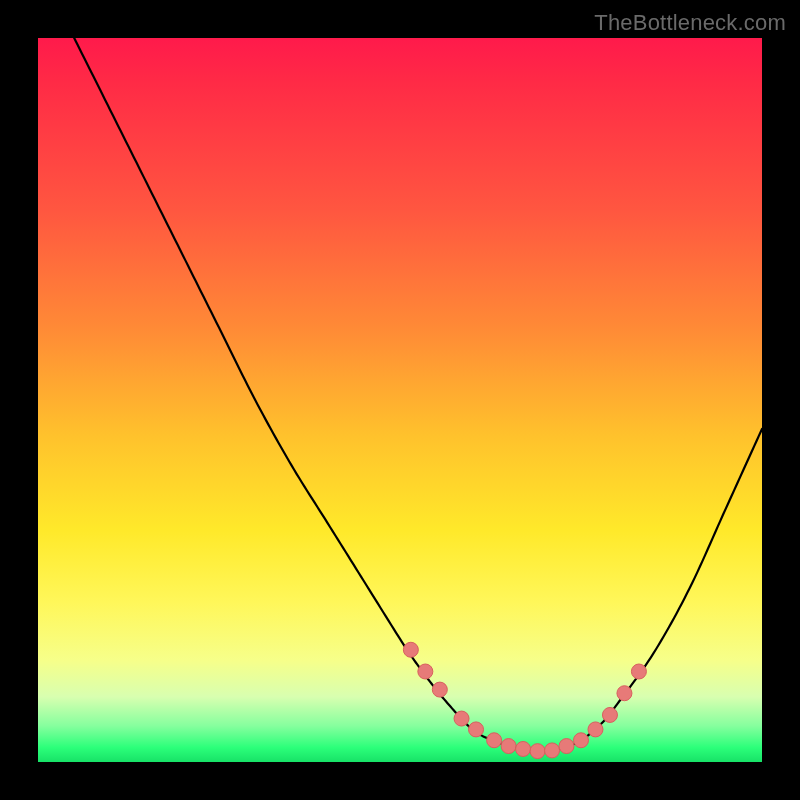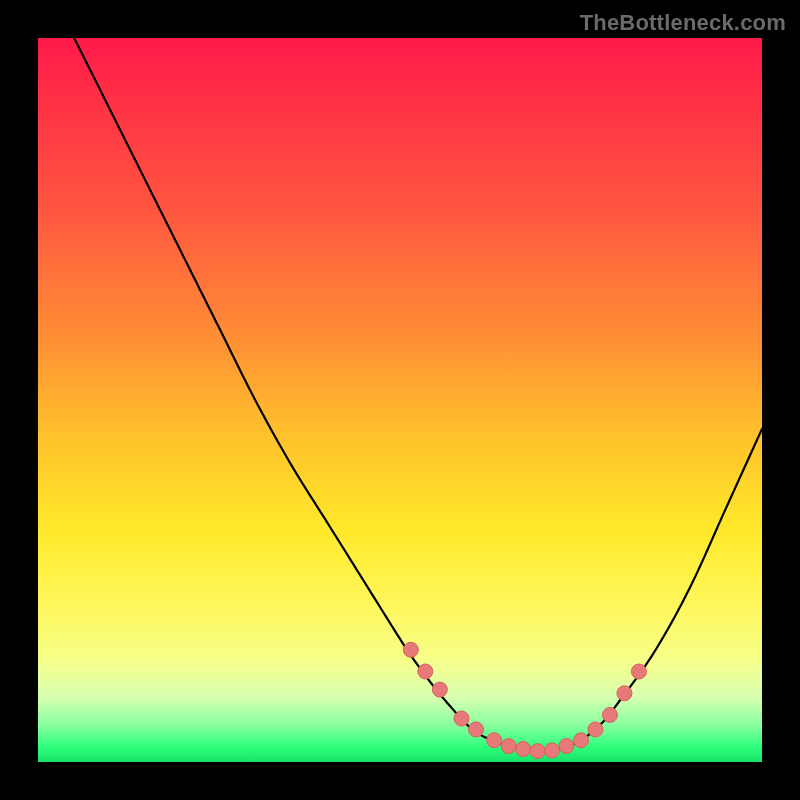--- a/index.html
+++ b/index.html
@@ -39,21 +39,21 @@
       #2cff7a 98%,
       #17e267 100%
     );
   }
   .watermark {
     position: absolute;
     top: 10px;
     right: 14px;
     color: #6a6a6a;
     font-size: 22px;
-    font-weight: 700;
+    font-weight: 400;
     letter-spacing: 0.2px;
     user-select: none;
   }
   svg.curve {
     position: absolute;
     left: 0;
     top: 0;
     width: 724px;
     height: 724px;
     overflow: visible;

